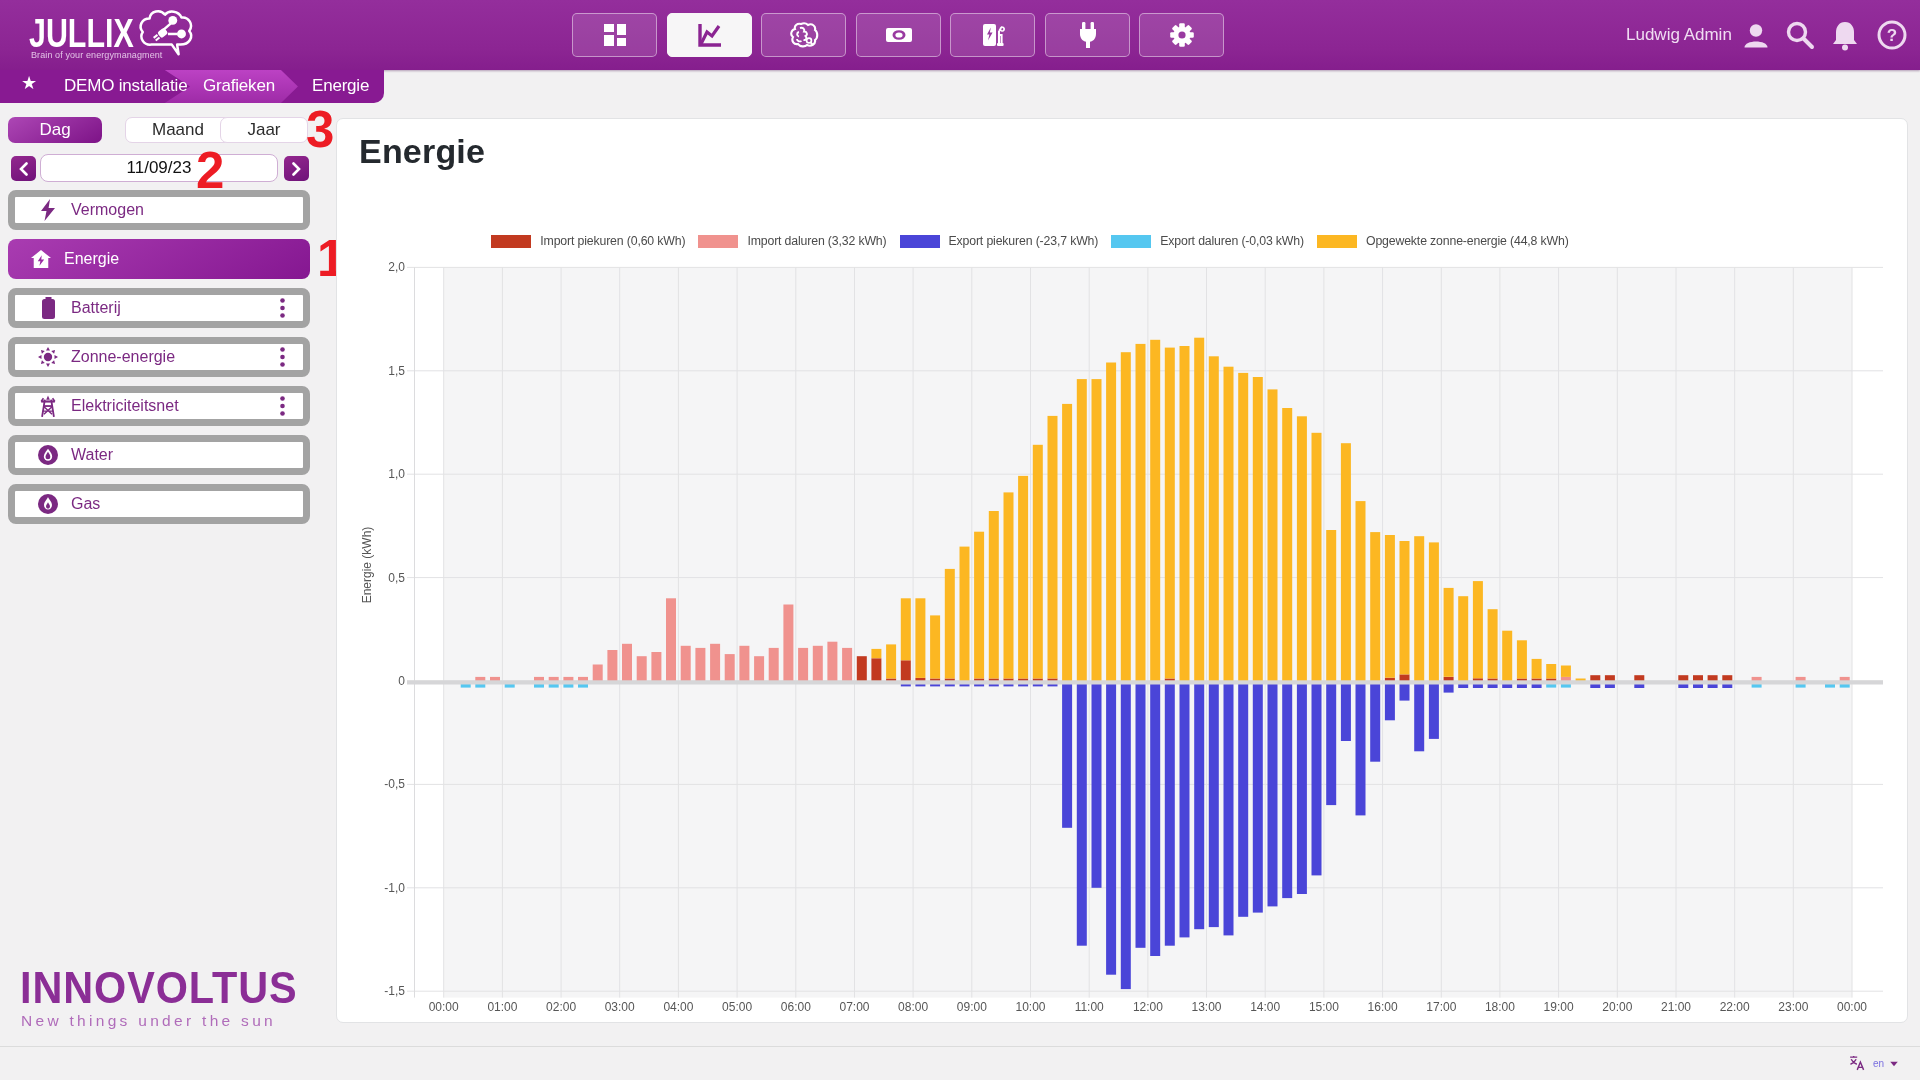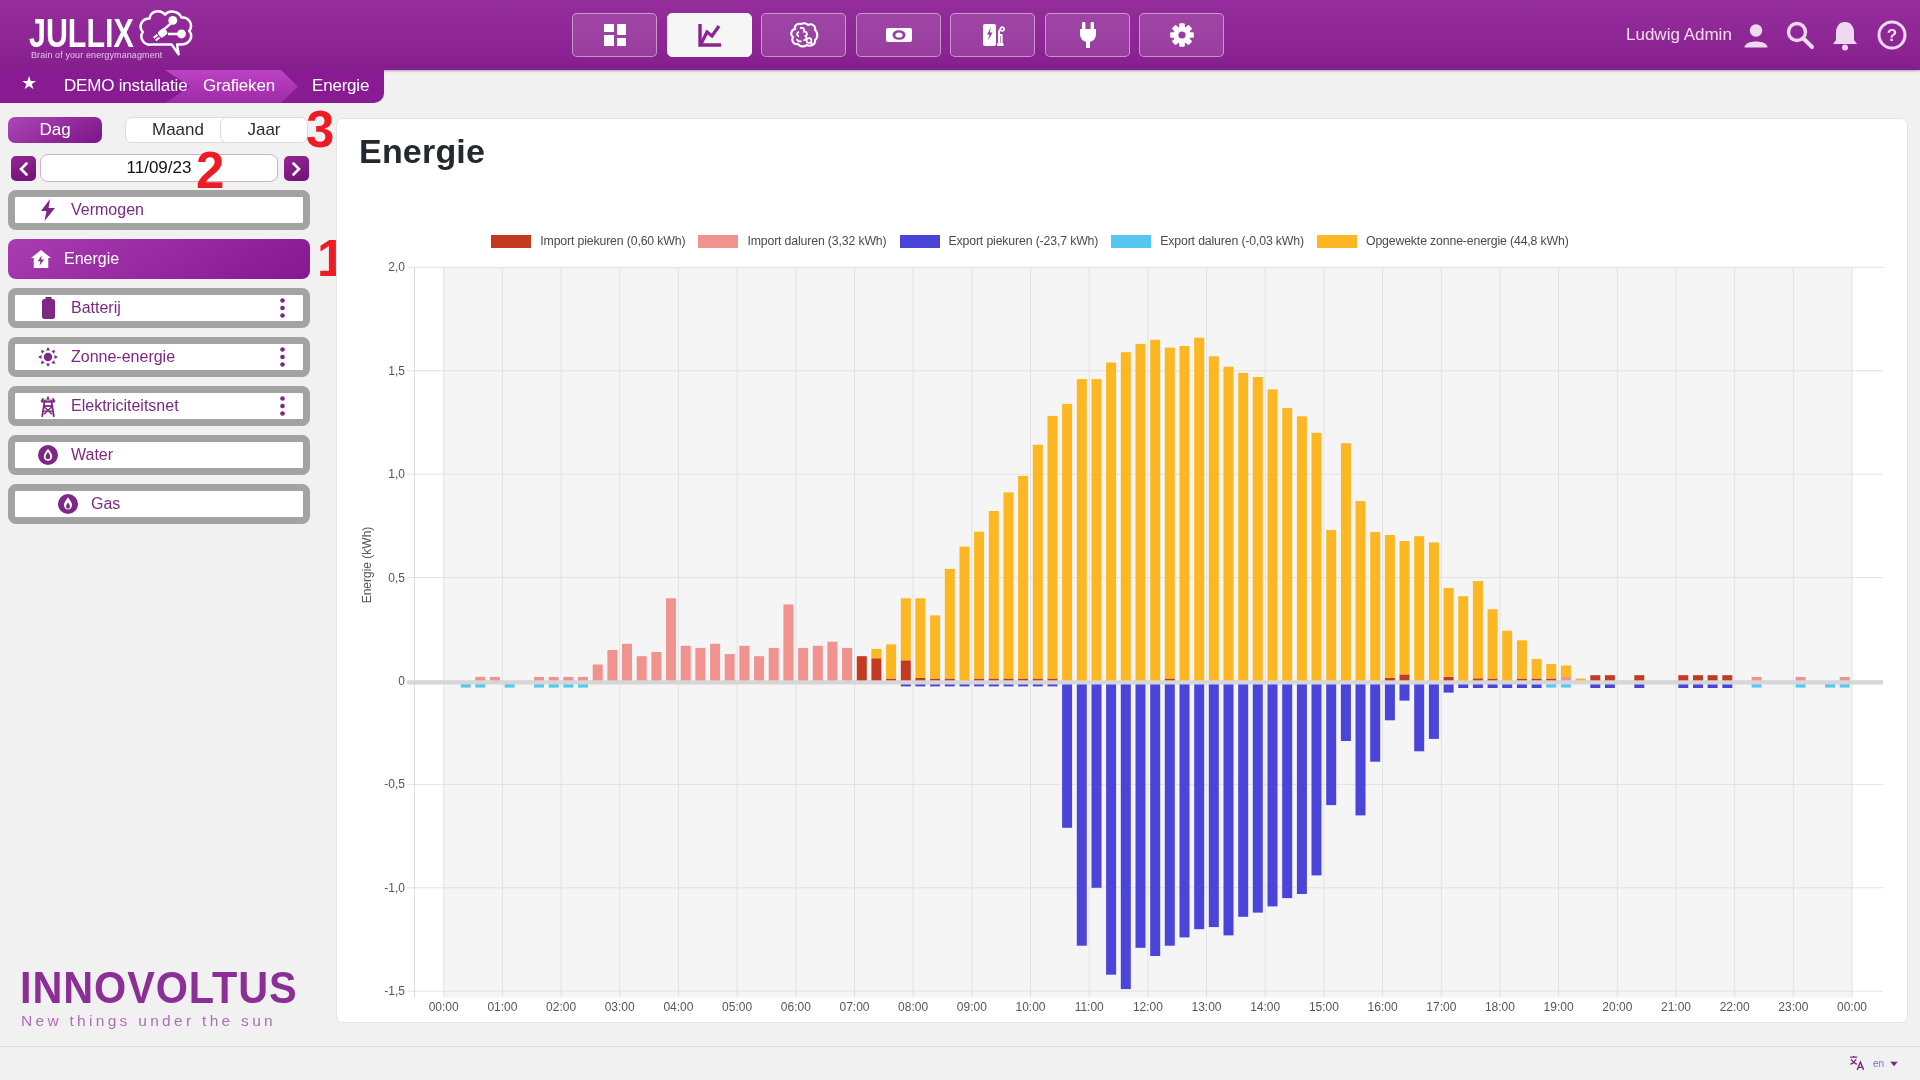--- a/index.html
+++ b/index.html
@@ -289,21 +289,21 @@
 <div class="item" style="top:435px;">
     <span class="ic">
       <svg width="24" height="24" viewBox="0 0 24 24">
         <circle cx="12" cy="12" r="12" fill="#7b2982"></circle>
         <path d="M12 4.5 C15.5 9 17 11.5 17 14 a5 5 0 0 1 -10 0 C7 11.5 8.5 9 12 4.5 Z" fill="#fff"></path>
         <path d="M12 8 C14 11 14.8 12.8 14.8 14.3 a2.9 2.9 0 0 1 -5.8 0 C9 12.8 10 11 12 8 Z" fill="#7b2982"></path>
       </svg>
     </span>
     <span>Water</span>
   </div>
-<div class="item" style="top:484px;padding-left:20px;">
+<div class="item" style="top:484px;">
     <span class="ic">
       <svg width="24" height="24" viewBox="0 0 24 24">
         <circle cx="12" cy="12" r="12" fill="#7b2982"></circle>
         <path d="M12 3.5 c1 3 4.8 5.5 4.8 9.8 a4.8 5.2 0 0 1 -9.6 0 C7.2 9 11 6.5 12 3.5 Z" fill="#fff"></path>
         <path d="M12 10 c0.6 1.8 2.4 3 2.4 5 a2.4 2.6 0 0 1 -4.8 0 c0 -2 1.8 -3.2 2.4 -5 Z" fill="#7b2982"></path>
       </svg>
     </span>
     <span>Gas</span>
   </div>
 

